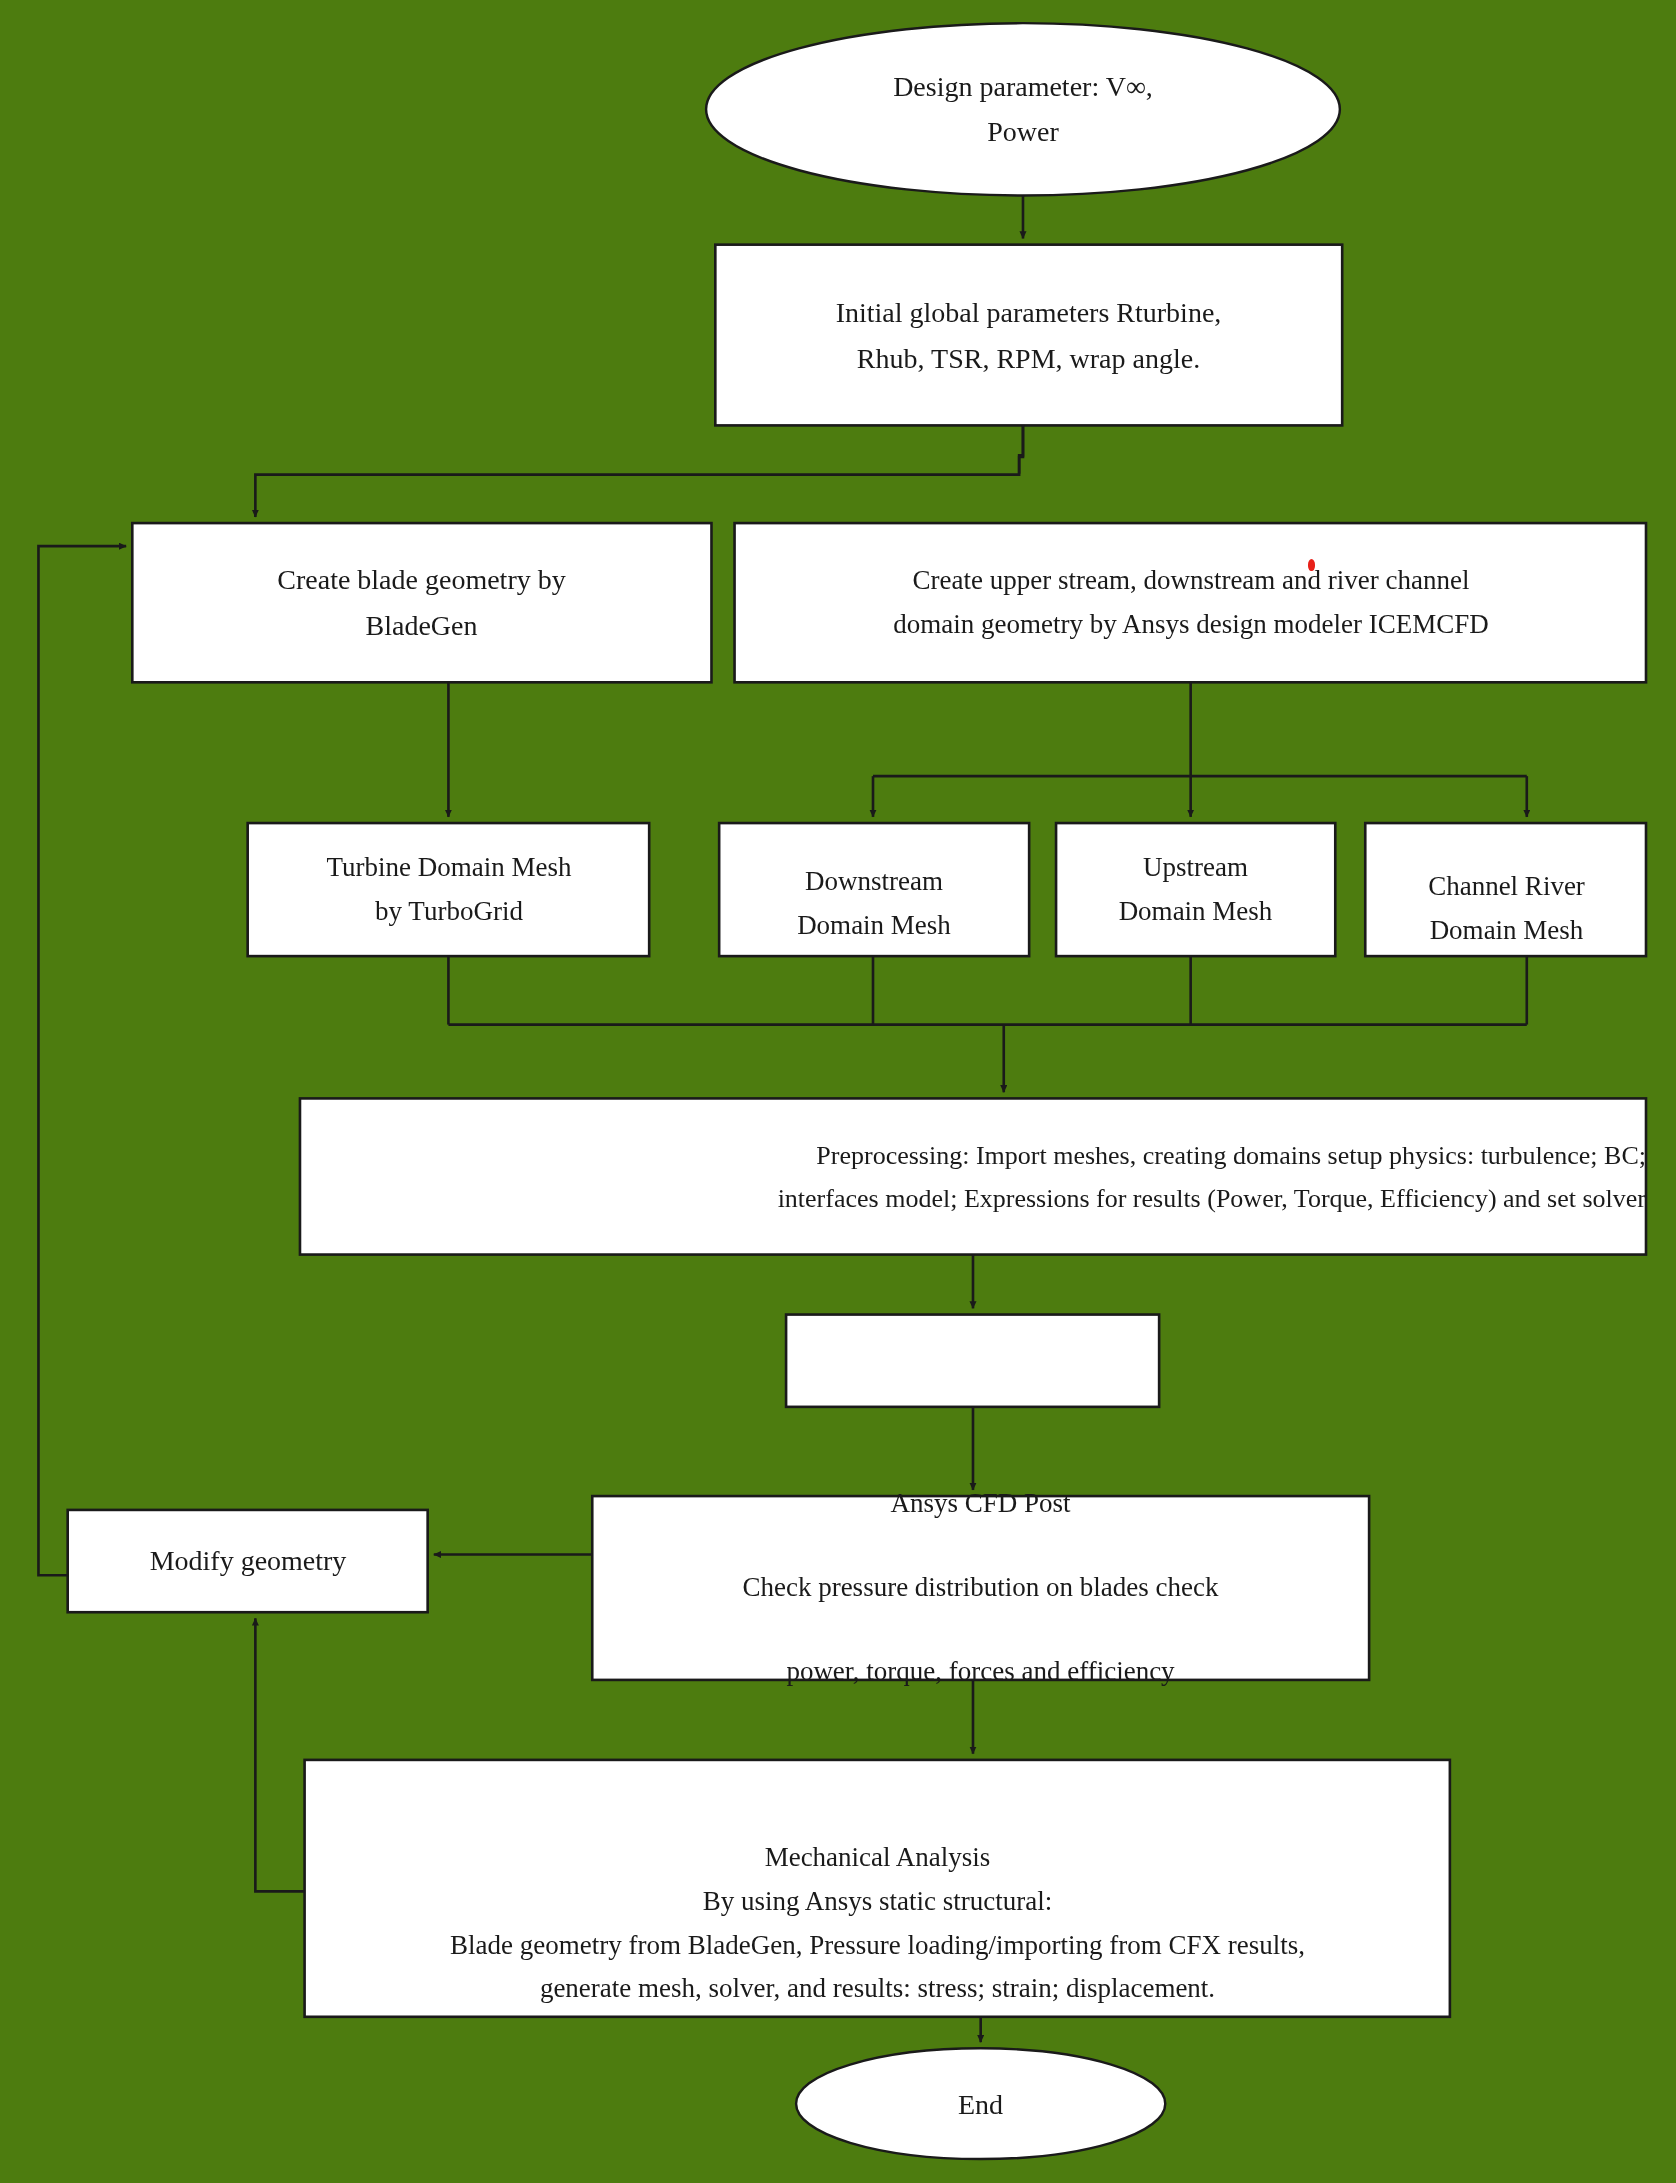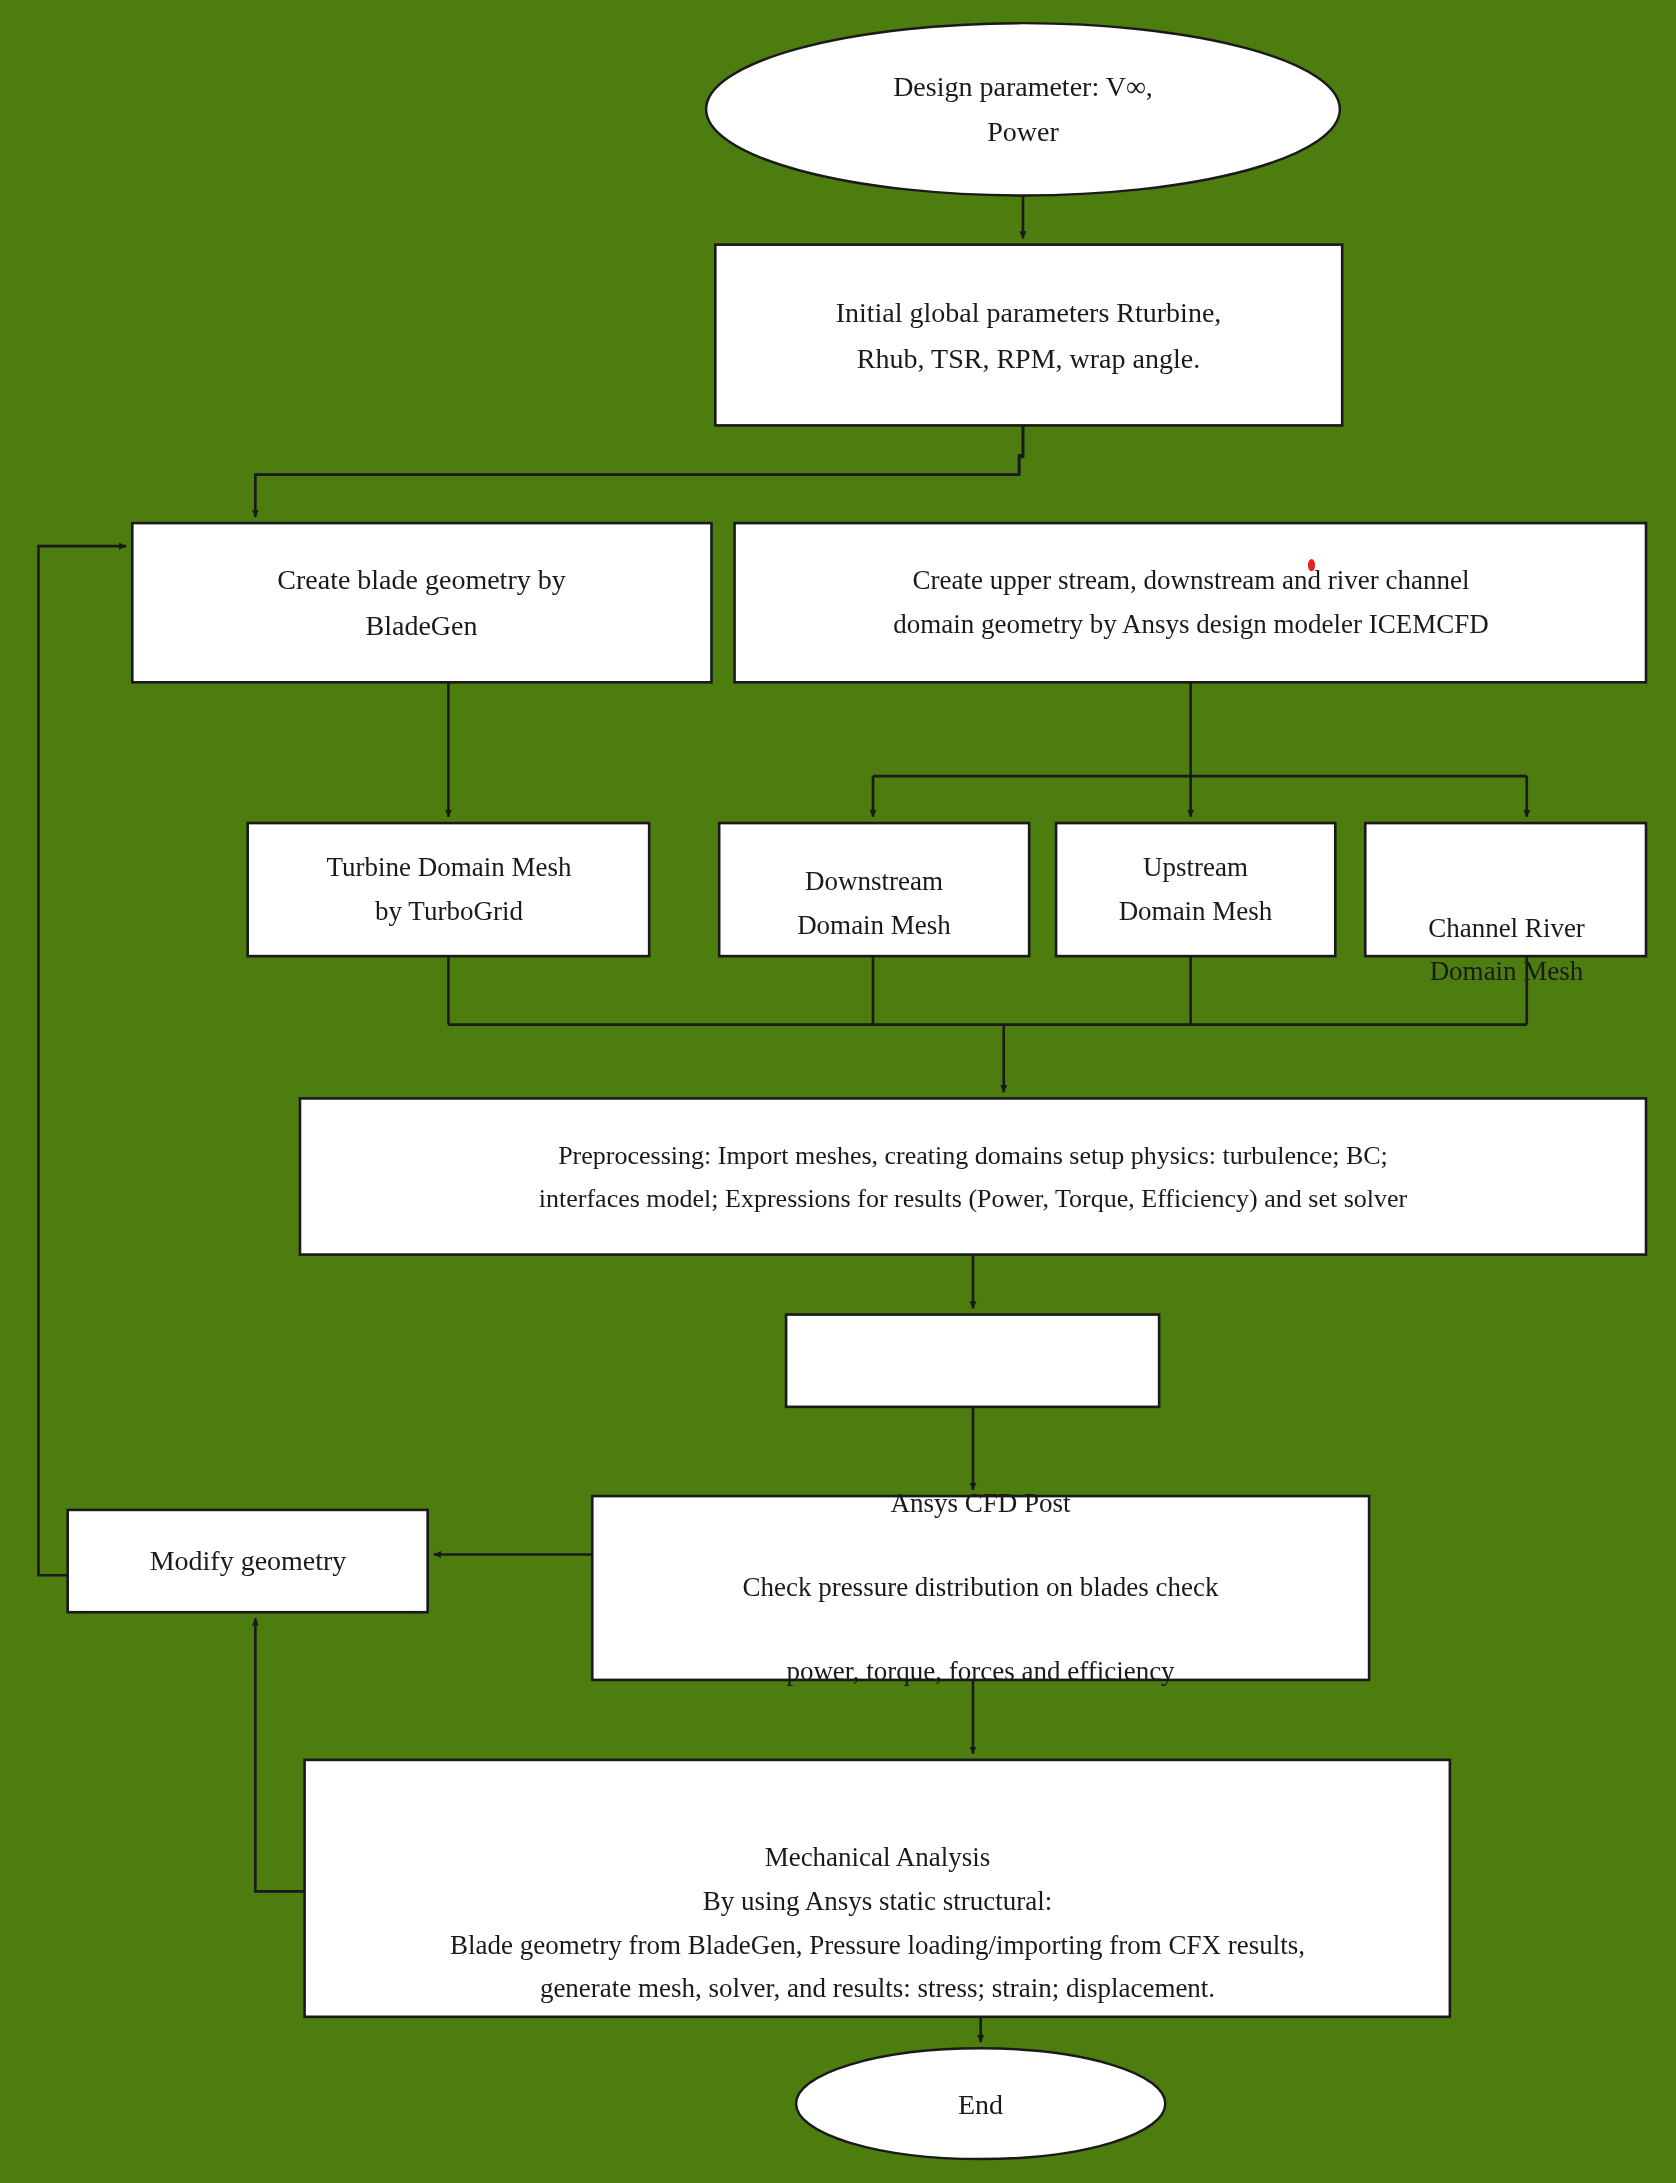--- a/index.html
+++ b/index.html
@@ -36,21 +36,21 @@
     font-family: "Liberation Serif", "DejaVu Serif", serif;
     box-sizing: border-box;
     pointer-events: none;
   }
   .node-text .ln {
     display: block;
     white-space: nowrap;
   }
   .t-xl { font-size: 28px; line-height: 1.62; }
   .t-lg { font-size: 27px; line-height: 1.62; border-radius: 21px; }
-  .t-md { font-size: 26px; line-height: 1.66; }
+  .t-md { font-size: 26px; line-height: 1.66; align-items: flex-end; }
   .red-dot {
     position: absolute;
     width: 7px;
     height: 11.5px;
     background: #e8211a;
     border-radius: 50% 50% 45% 45%;
   }
 </style>
 </head>
 <body>
@@ -159,21 +159,21 @@
   <div class="node-text t-lg" style="left:719px; top:823px; width:310px; height:162px;">
     <span class="ln">Downstream</span>
     <span class="ln">Domain Mesh</span>
   </div>
 
   <div class="node-text t-lg" style="left:1056px; top:823px; width:279px; height:133px;">
     <span class="ln">Upstream</span>
     <span class="ln">Domain Mesh</span>
   </div>
 
-  <div class="node-text t-lg" style="left:1366px; top:823px; width:281px; height:171px;justify-content:flex-end;">
+  <div class="node-text t-lg" style="left:1366px; top:823px; width:281px; height:171px;">
     <span class="ln">Channel River</span>
     <span class="ln">Domain Mesh</span>
   </div>
 
   <div class="node-text t-md" style="left:300px; top:1099px; width:1346px; height:156px;">
     <span class="ln">Preprocessing: Import meshes, creating domains setup physics: turbulence; BC;</span>
     <span class="ln">interfaces model; Expressions for results (Power, Torque, Efficiency) and set solver</span>
   </div>
 
 

